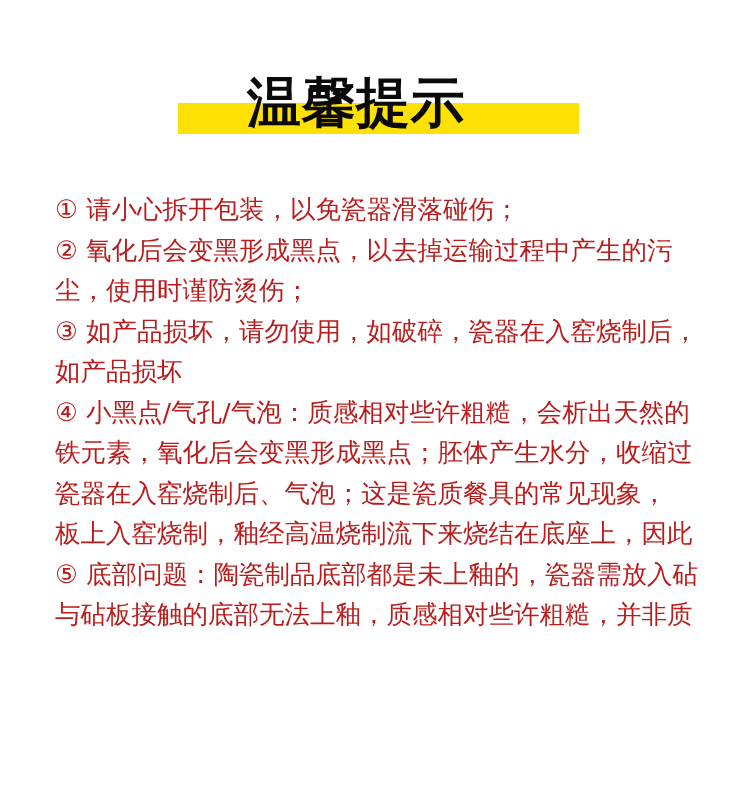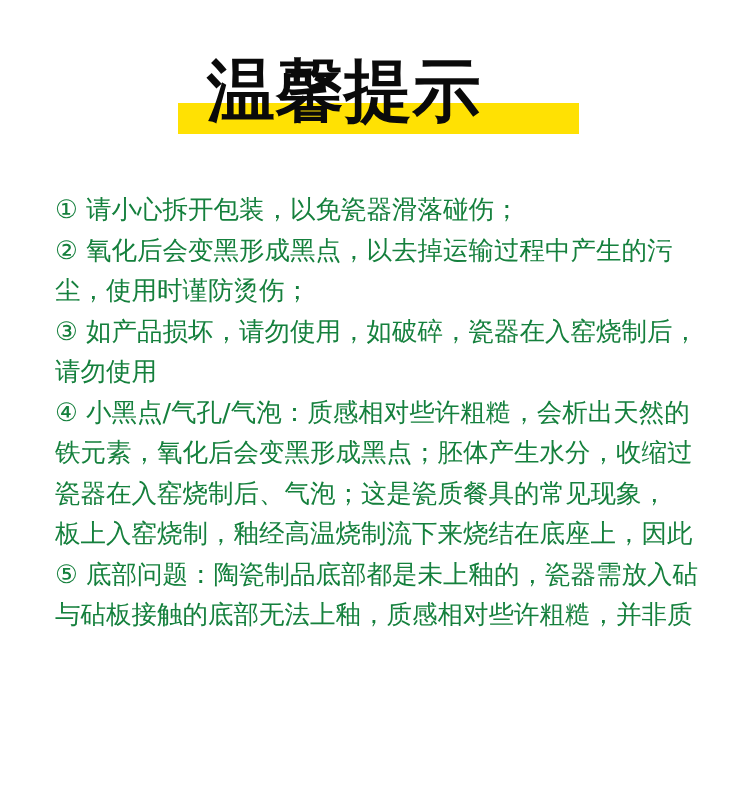--- a/index.html
+++ b/index.html
@@ -32,23 +32,23 @@
     top: 103px;
     width: 401px;
     height: 31px;
     background: #ffe103;
   }
   .page-title {
     position: absolute;
     left: 0;
     top: 55px;
     width: 688px;
-    margin: 0;
+    margin: 12px;
     text-align: center;
-    font-size: 68px;
+    font-size: 54px;
     line-height: 72px;
     font-weight: 900;
     letter-spacing: 0.5px;
     color: #0a0a0a;
   }
   .tips-list {
     position: absolute;
     left: 55px;
     top: 189px;
     width: 695px;
@@ -65,26 +65,26 @@
 </head>
 <body>
 
 <div class="page">
 
   <div class="banner">
     <div class="highlight-band" style="background-color: rgb(255, 225, 3);"></div>
     <h1 class="page-title" style="color: rgb(10, 10, 10);">温馨提示</h1>
   </div>
 
-  <div class="tips-list" style="color: #15803d;">
+  <div class="tips-list" style="color: #b91c1c;">
     <p class="tip-line">① 请小心拆开包装，以免瓷器滑落碰伤；</p>
     <p class="tip-line">② 氧化后会变黑形成黑点，以去掉运输过程中产生的污</p>
     <p class="tip-line">尘，使用时谨防烫伤；</p>
     <p class="tip-line">③ 如产品损坏，请勿使用，如破碎，瓷器在入窑烧制后，</p>
-    <p class="tip-line">请勿使用</p>
+    <p class="tip-line">如产品损坏</p>
     <p class="tip-line">④ 小黑点/气孔/气泡：质感相对些许粗糙，会析出天然的</p>
     <p class="tip-line">铁元素，氧化后会变黑形成黑点；胚体产生水分，收缩过</p>
     <p class="tip-line">瓷器在入窑烧制后、气泡；这是瓷质餐具的常见现象，</p>
     <p class="tip-line">板上入窑烧制，釉经高温烧制流下来烧结在底座上，因此</p>
     <p class="tip-line">⑤ 底部问题：陶瓷制品底部都是未上釉的，瓷器需放入砧</p>
     <p class="tip-line">与砧板接触的底部无法上釉，质感相对些许粗糙，并非质</p>
   </div>
 
 </div>
 

